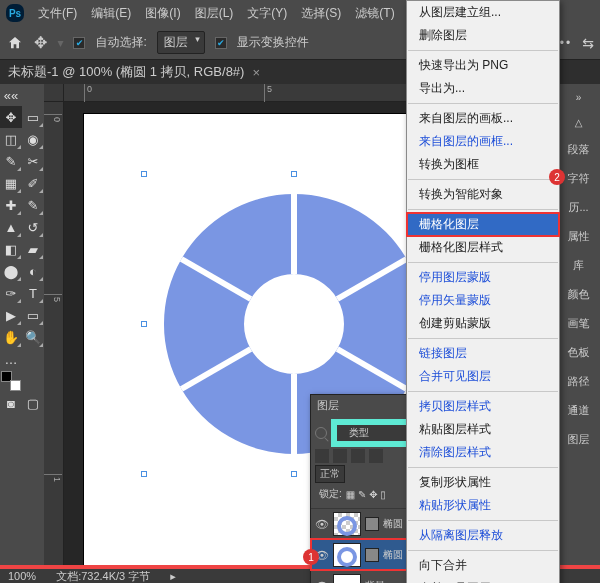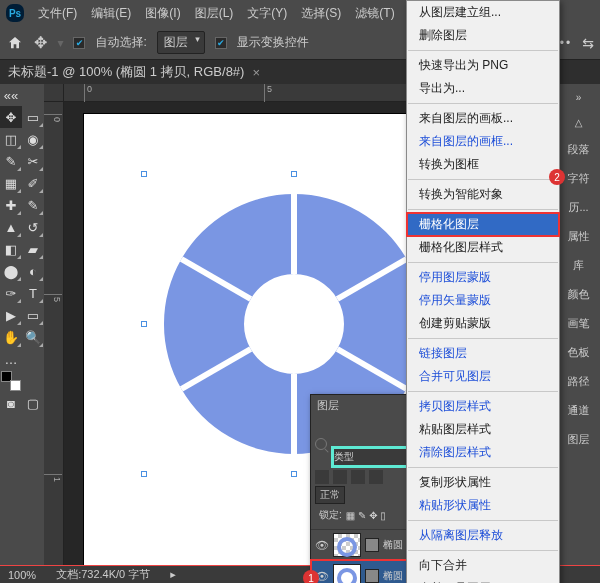--- a/index.html
+++ b/index.html
@@ -45,30 +45,30 @@
   .ruler-v .tick { position: absolute; left: 0; width: 18px; border-top: 1px solid #777; font-size: 9px; color:#aaa; writing-mode: vertical-rl; padding-top:2px;}
   .artboard { position: absolute; top: 30px; left: 40px; width: 340px; height: 460px; background: #fff; box-shadow: 0 0 0 1px #000; }
   .selhandles { position: absolute; top: 60px; left: 60px; width: 300px; height: 300px; }
   .selhandles .h { position: absolute; width: 6px; height: 6px; background: #fff; border: 1px solid #4a90e2; }
   .selhandles .h.tl{top:-3px;left:-3px}.selhandles .h.tm{top:-3px;left:calc(50% - 3px)}.selhandles .h.tr{top:-3px;right:-3px}
   .selhandles .h.ml{top:calc(50% - 3px);left:-3px}.selhandles .h.mr{top:calc(50% - 3px);right:-3px}
   .selhandles .h.bl{bottom:-3px;left:-3px}.selhandles .h.bm{bottom:-3px;left:calc(50% - 3px)}.selhandles .h.br{bottom:-3px;right:-3px}
   .donut { position: absolute; top: 60px; left: 60px; width: 300px; height: 300px; }
 
   
-  .statusbar { height: 18px; background: #3a3a3a; display: flex; align-items: center; font-size: 11px; padding: 0 8px; gap: 20px; color:#ccc; border-top:1px solid #ef4444;}
+  .statusbar { height: 18px; background: #3a3a3a; display: flex; align-items: center; font-size: 11px; padding: 0 8px; gap: 20px; color:#ccc; border-top:4px solid #ef4444;}
 
   
   .layerspanel { position: absolute; top: 310px; left: 310px; width: 130px; background: #4a4a4a; border: 1px solid #222; box-shadow: 2px 2px 6px rgba(0,0,0,.5); z-index:5;}
   .layerspanel .header { display: flex; justify-content: space-between; padding: 3px 6px; font-size: 11px; }
   .layerspanel .controls { padding: 3px 4px; }
   .layerspanel .controls .row { display: flex; align-items: center; gap: 4px; margin-bottom: 2px; }
   .layerspanel .search { width: 12px; height: 12px; border: 1px solid #777; border-radius: 50%; position: relative; }
   .layerspanel .search::after { content:""; position:absolute; width:5px; height:1px; background:#777; bottom:-2px; right:-3px; transform:rotate(45deg);}
-  .layerspanel .typedrop { flex:1; background:#3a3a3a; border:3px solid #5eead4; padding:1px 0; font-size:10px;margin-top:27px;}
+  .layerspanel .typedrop { flex:1; background:#3a3a3a; border:6px solid #5eead4; padding:1px 12px; font-size:10px;}
   .layerspanel .iconrow { display:flex; gap:2px; }
   .layerspanel .iconrow span{ width:14px;height:14px;background:#3a3a3a;display:inline-block;}
   .layerspanel .blend { background:#3a3a3a; border:1px solid #222; padding:1px 4px; font-size:10px; display:inline-block;}
   .layerspanel .lock { font-size:10px; padding:2px 4px; }
   .layerspanel .layers { }
   .layerspanel .layer { display:flex; align-items:center; padding:3px 4px; gap:4px; border-top:1px solid #383838;}
   .layerspanel .layer .eye { width:14px; font-size:11px; }
   .layerspanel .layer .thumb { width:28px; height:24px; background:#fff; border:1px solid #222; position:relative;}
   .layerspanel .layer .thumb.checker { background: repeating-conic-gradient(#ccc 0 25%, #fff 0 50%) 0 0/8px 8px; }
   .layerspanel .layer .thumb .mini { position:absolute; inset:3px; }
@@ -305,21 +305,21 @@
         <span class="name">背景</span>
       </div>
     </div>
     <div class="redbadge" style="bottom:36px;left:-8px;">1</div>
   </div>
 
 </div>
 
 <div class="statusbar">
   <span>100%</span>
-  <span>文档:732.4K/0 字节</span>
+  <span>文档:732.4K/3 字节</span>
   <span>▸</span>
 </div>
 
 <div class="contextmenu" id="ctxmenu">
 
   <div class="mi">从图层建立组...</div>
     <div class="mi">删除图层</div>
     <div class="sep"></div>
     <div class="mi">快速导出为 PNG</div>
     <div class="mi">导出为...</div>

